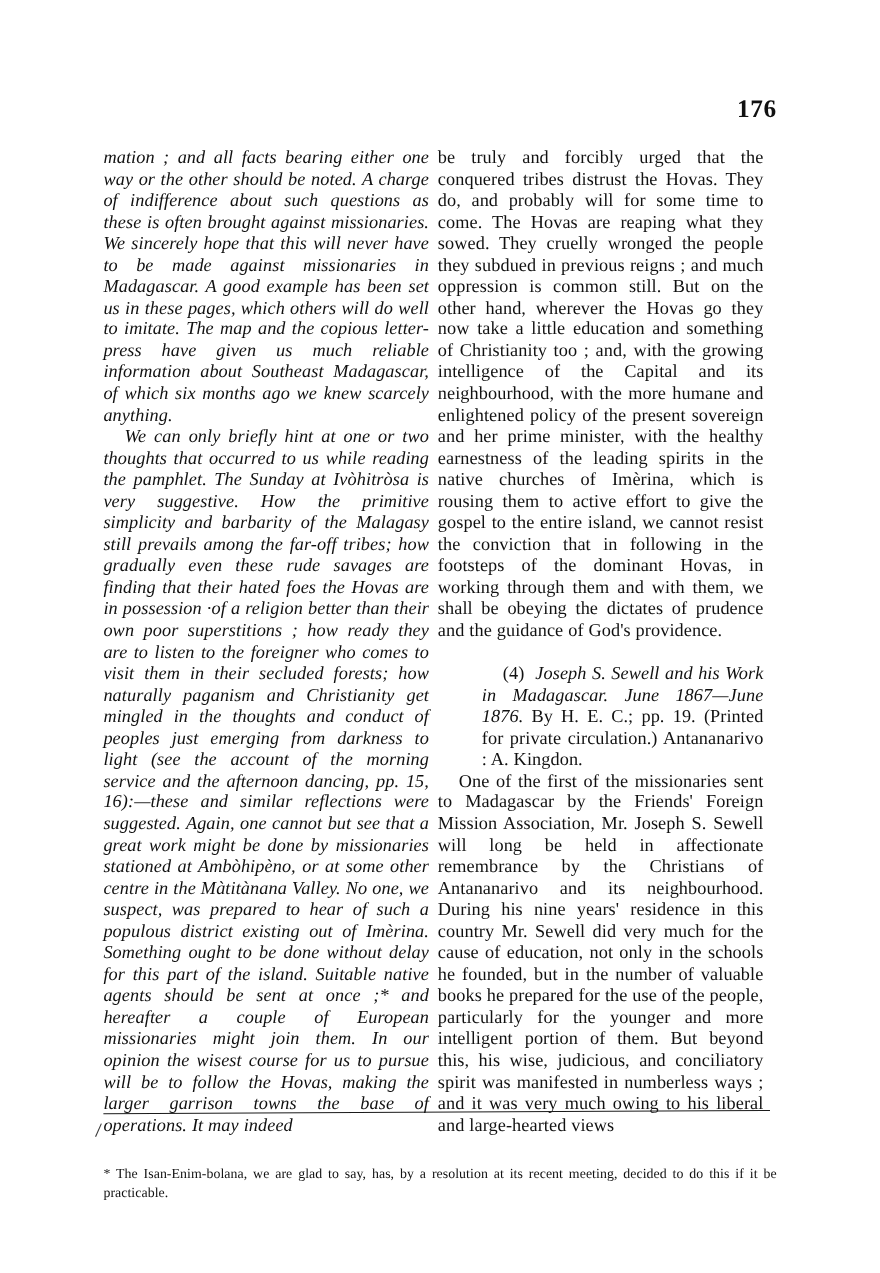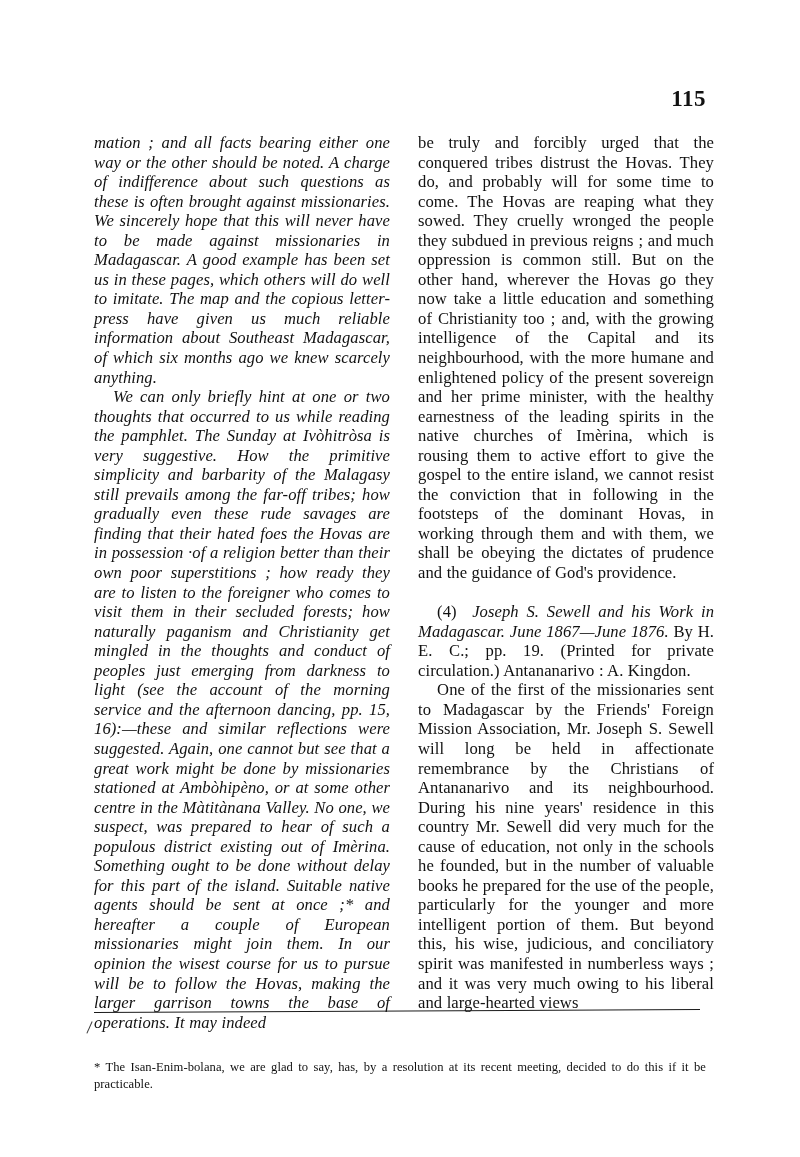--- a/index.html
+++ b/index.html
@@ -55,34 +55,34 @@
     left: 94px;
     top: 133px;
     width: 612px;
   }
   .col {
     position: absolute;
     top: 0;
     width: 296px;
   }
   .col-left  { left: 0; font-style: italic; }
-  .col-right { left: 324px; }
+  .col-right { left: 304px; }
 
   .col p {
     margin: 0;
     font-size: 16.6px;
     line-height: 19.55px;
     text-align: justify;
     text-justify: inter-word;
     letter-spacing: 0.08px;
     word-spacing: 0.2px;
     hyphens: none;
   }
   .col p.indent { text-indent: 1.15em; }
-  .col p.gap    { margin-top: 19.55px; }
+  .col p.gap    { margin-top: 19.55px; margin-left: 40px; }
 
   .it { font-style: italic; }
 
   
   .footnote-area {
     position: absolute;
     left: 94px;
     top: 1012px;
     width: 612px;
   }
@@ -127,21 +127,21 @@
     margin-top: 36px;
   }
   .footnote-text .fn-first { text-indent: 1.5em; }
 </style>
 </head>
 <body>
 
 <div class="page">
 
   <div class="running-head">
-    <div class="head-folio">115</div>
+    <div class="head-folio">176</div>
   </div>
 
   <div class="columns">
 
     <div class="col col-left">
       <p>mation ; and all facts bearing either one way or the other should be noted. A charge of indifference about such questions as these is often brought against missionaries. We sincerely hope that this will never have to be made against missionaries in Madagascar. A good example has been set us in these pages, which others will do well to imitate. The map and the copious letter-press have given us much reliable information about Southeast Madagascar, of which six months ago we knew scarcely anything.</p>
       <p class="indent">We can only briefly hint at one or two thoughts that occurred to us while reading the pamphlet. The Sunday at Ivòhitròsa is very suggestive. How the primitive simplicity and barbarity of the Malagasy still prevails among the far-off tribes; how gradually even these rude savages are finding that their hated foes the Hovas are in possession ·of a religion better than their own poor superstitions ; how ready they are to listen to the foreigner who comes to visit them in their secluded forests; how naturally paganism and Christianity get mingled in the thoughts and conduct of peoples just emerging from darkness to light (see the account of the morning service and the afternoon dancing, pp. 15, 16):—these and similar reflections were suggested. Again, one cannot but see that a great work might be done by missionaries stationed at Ambòhipèno, or at some other centre in the Màtitànana Valley. No one, we suspect, was prepared to hear of such a populous district existing out of Imèrina. Something ought to be done without delay for this part of the island. Suitable native agents should be sent at once ;* and hereafter a couple of European missionaries might join them. In our opinion the wisest course for us to pursue will be to follow the Hovas, making the larger garrison towns the base of operations. It may indeed</p>
     </div>
 
     <div class="col col-right">

